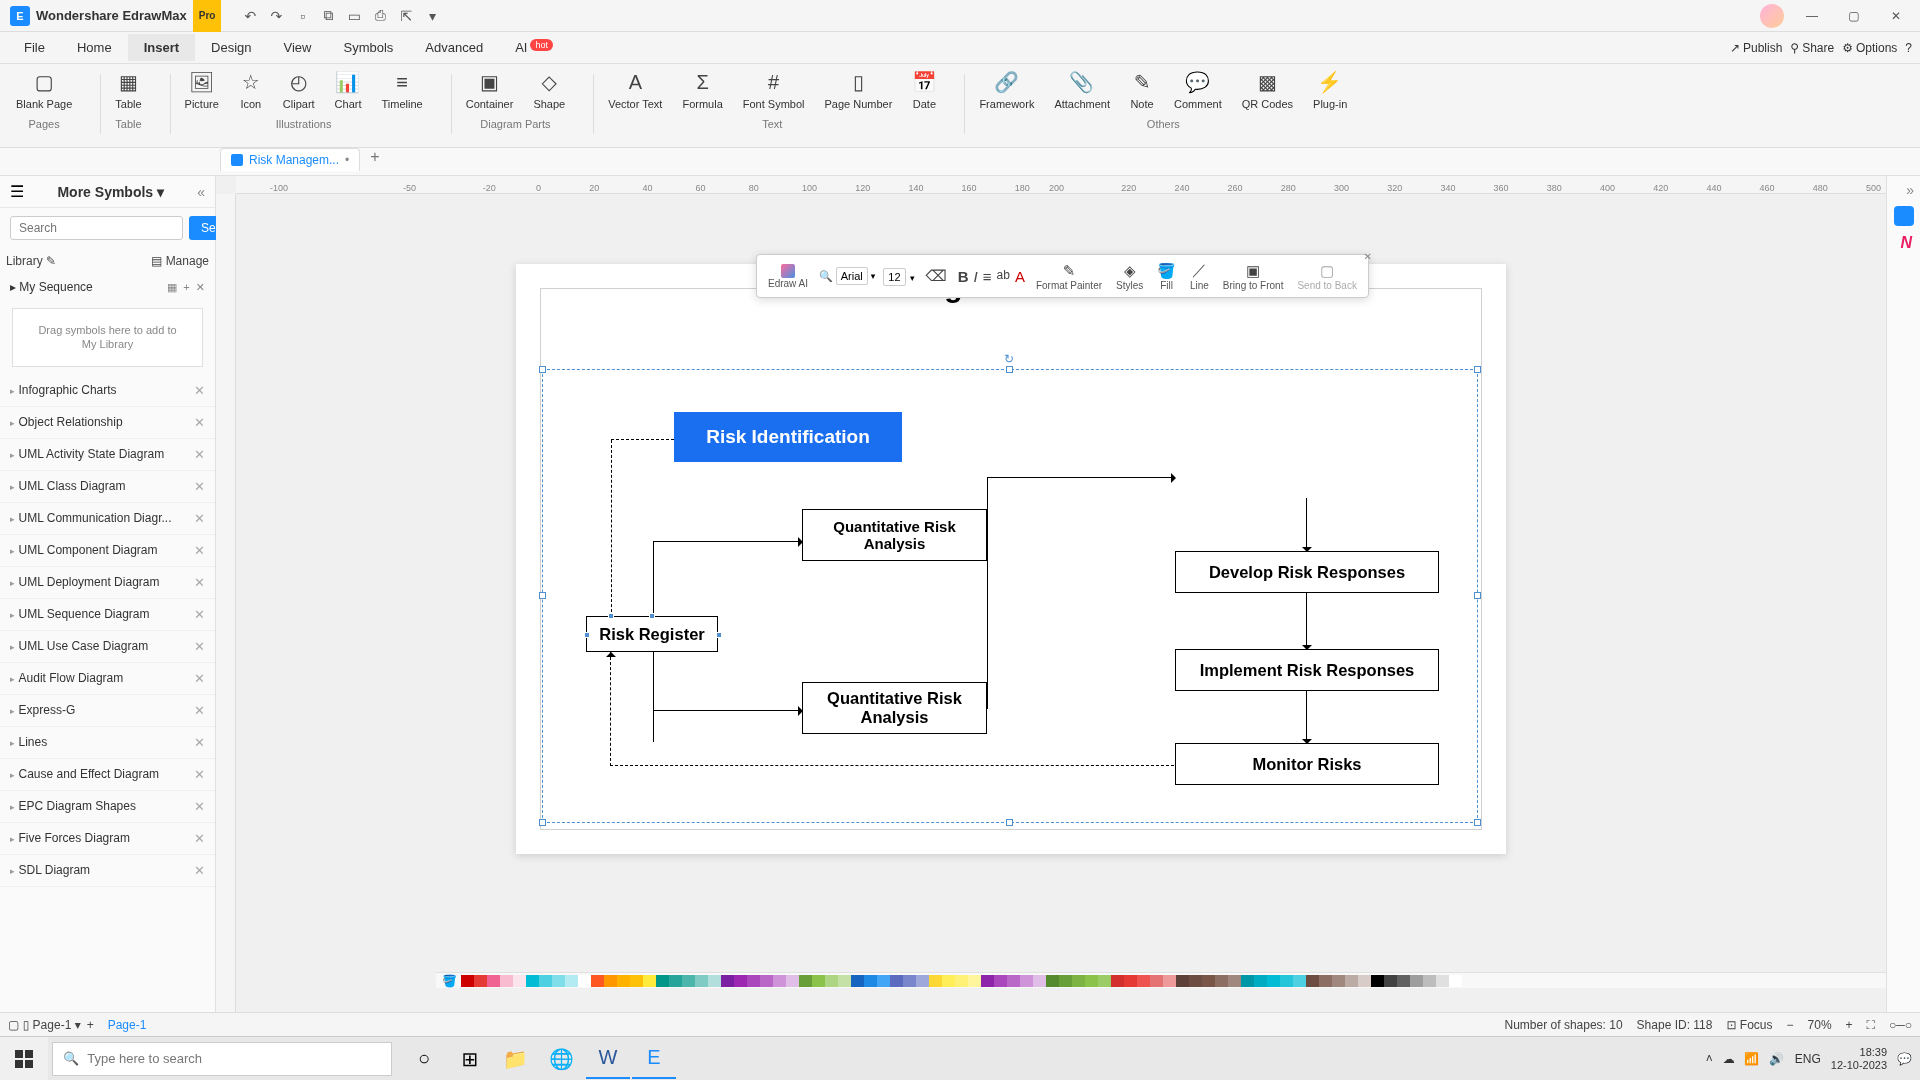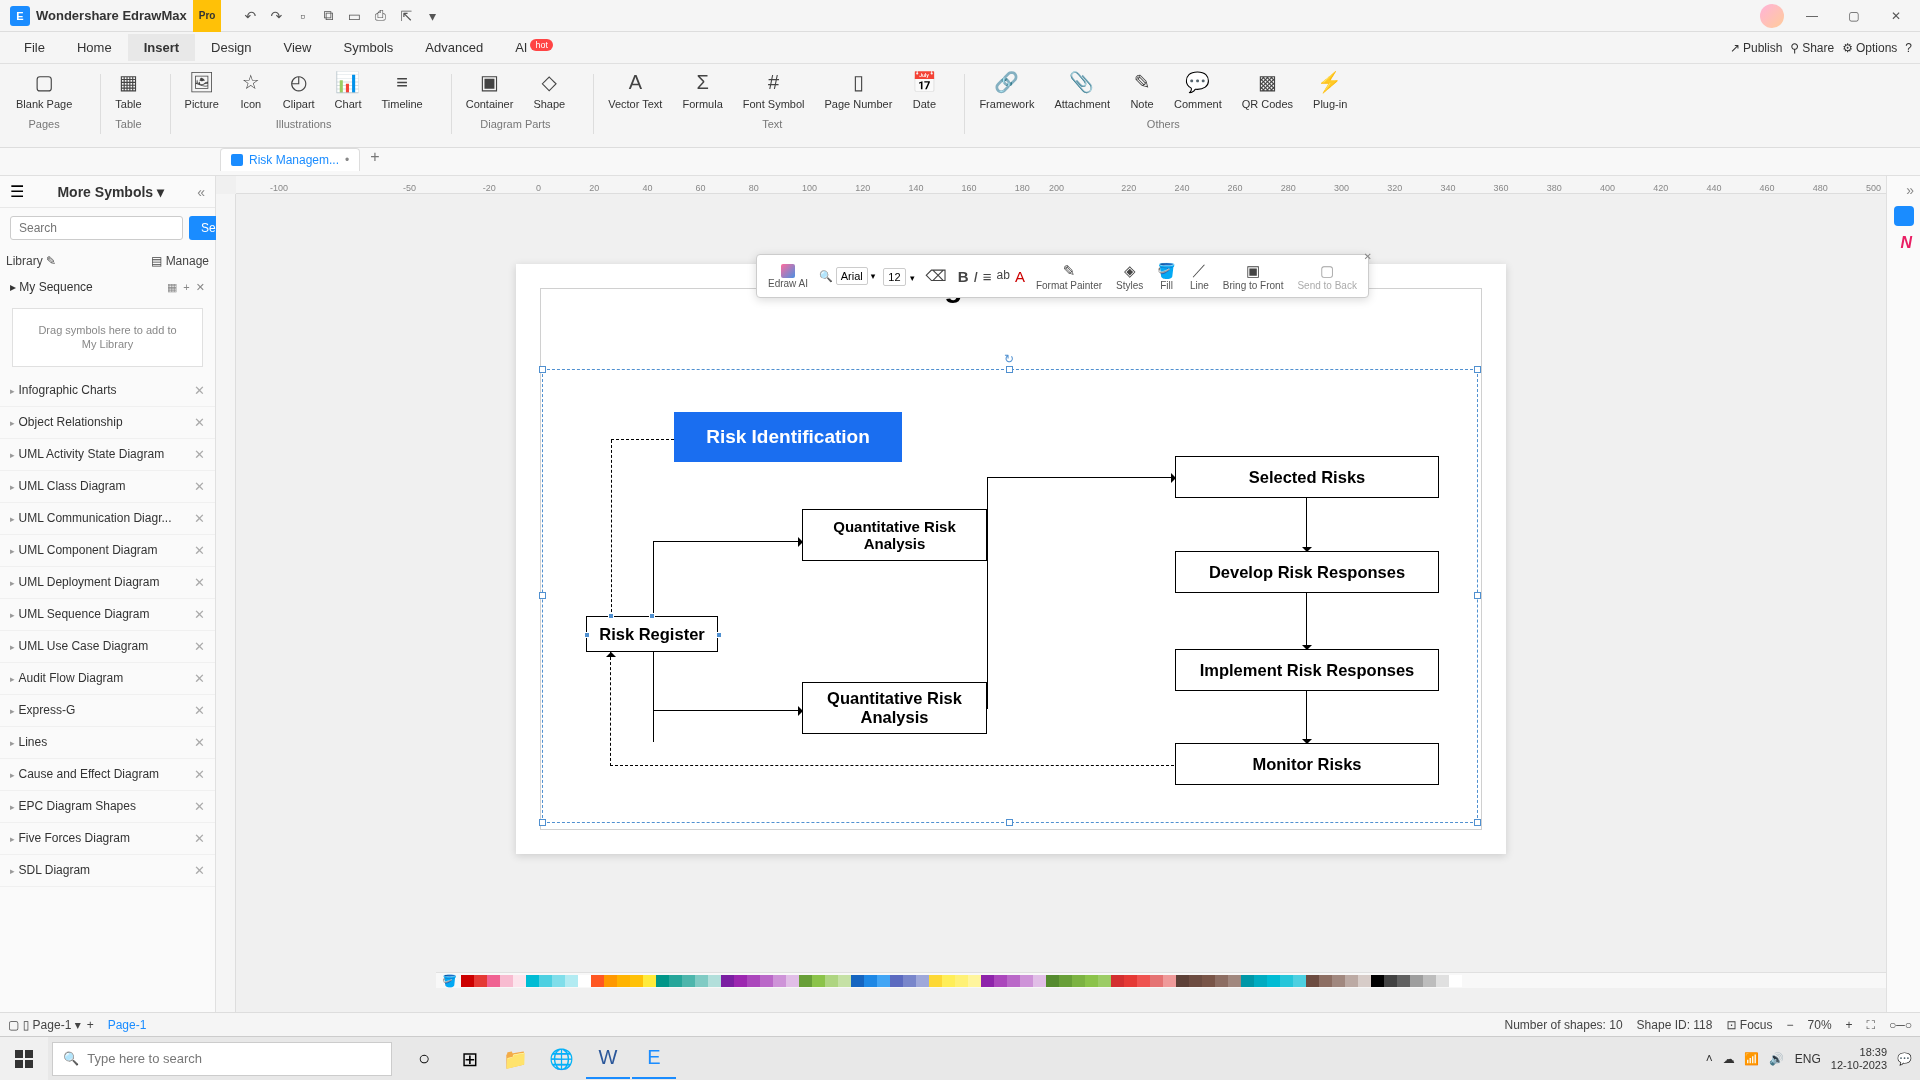--- a/index.html
+++ b/index.html
@@ -540,21 +540,20 @@
       <div class="conn c9"></div>
       <div class="conn c9v"></div>
       <div class="arrow au" style="left:370px;top:458px"></div>
 
       <div class="shape ident">Risk Identification</div>
       <div class="shape reg">Risk Register</div>
       <div class="shape q1">Quantitative Risk
 Analysis</div>
       <div class="shape q2">Quantitative Risk
 Analysis</div>
-      <div class="shape selr">Selected Risks</div>
       <div class="shape dev">Develop Risk Responses</div>
       <div class="shape imp">Implement Risk Responses</div>
       <div class="shape mon">Monitor Risks</div>
 
       <div style="position:absolute;left:348px;top:438px;width:6px;height:6px;background:#5090d0;border:1px solid #fff"></div>
       <div style="position:absolute;left:480px;top:438px;width:6px;height:6px;background:#5090d0;border:1px solid #fff"></div>
       <div style="position:absolute;left:413px;top:419px;width:6px;height:6px;background:#5090d0;border:1px solid #fff"></div>
       <div style="position:absolute;left:372px;top:419px;width:6px;height:6px;background:#5090d0;border:1px solid #fff"></div>
     </div>
 

